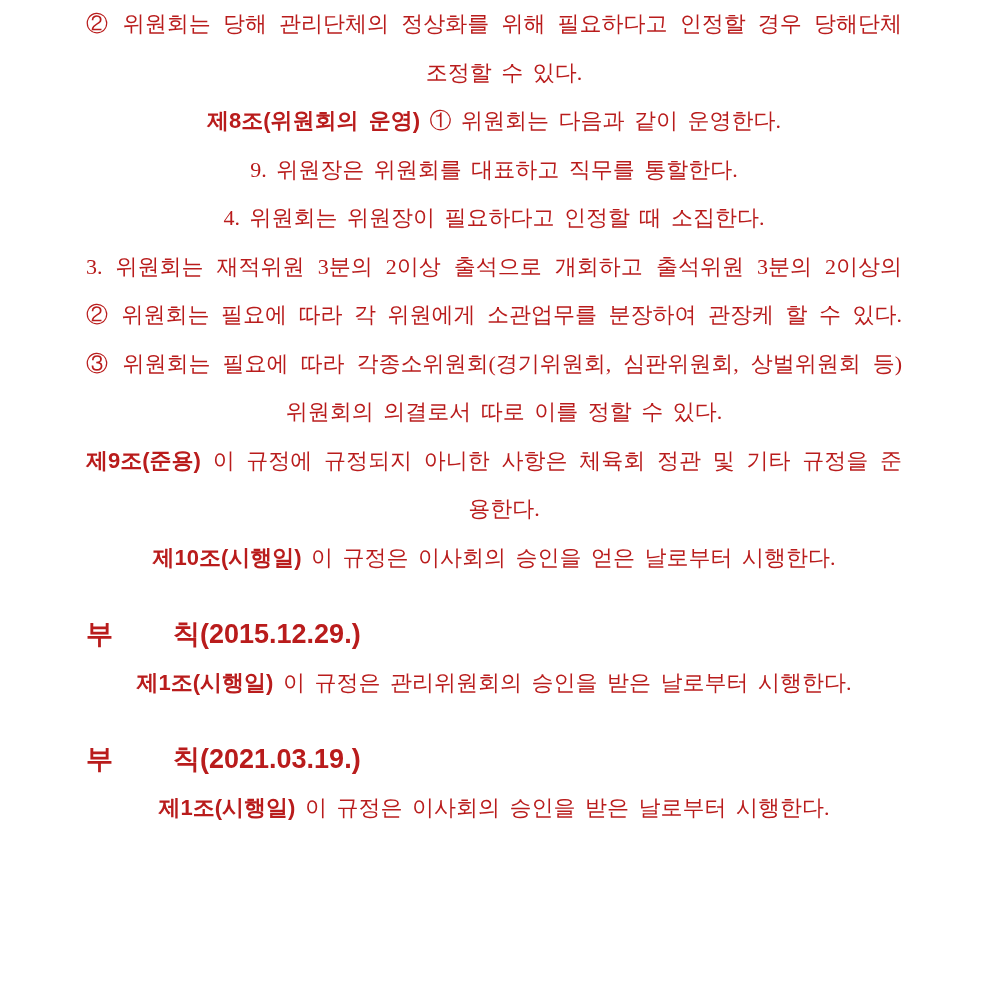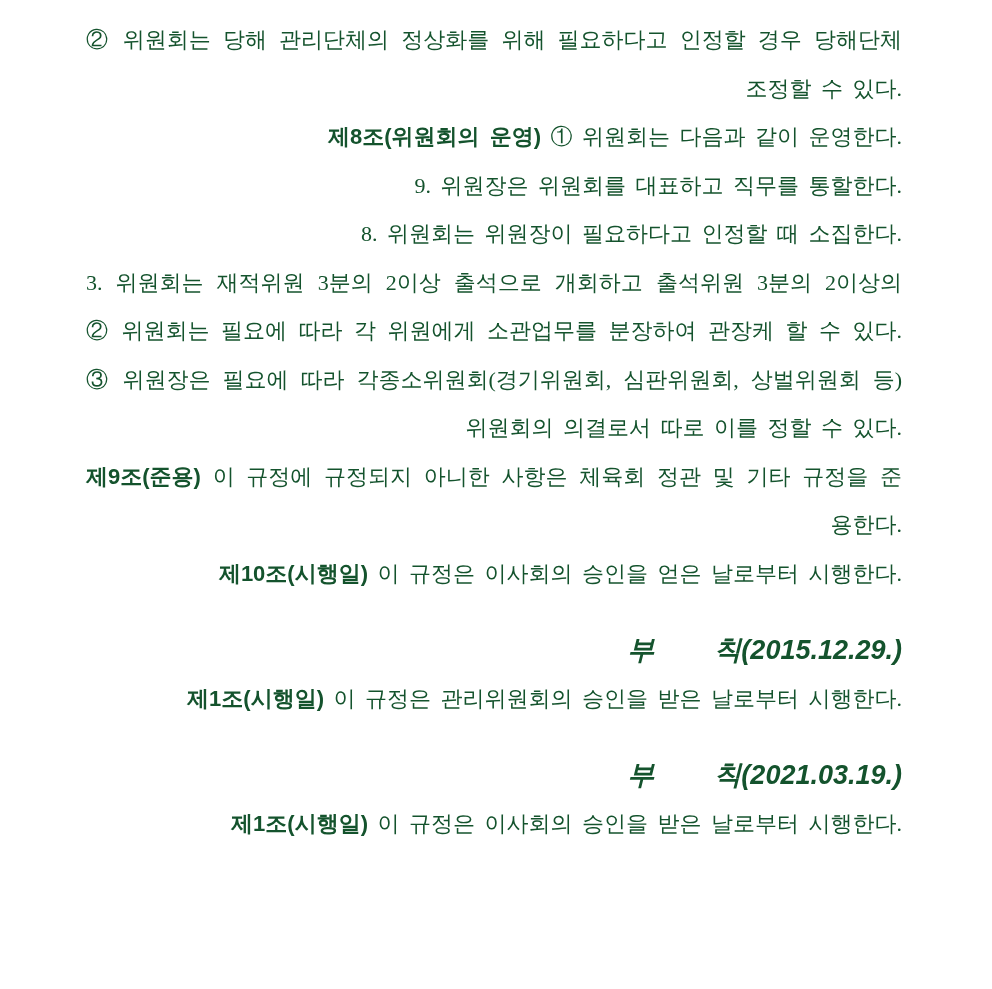--- a/index.html
+++ b/index.html
@@ -8,66 +8,65 @@
     background: #ffffff;
   }
   .page {
     position: relative;
     width: 992px;
     height: 989px;
     background: #ffffff;
     overflow: hidden;
   }
   .doc {
-    padding: 16px 90px 0 86px;
-    color: #14532d;
+    padding: 0 90px 0 86px;
+    color: #b91c1c;
     font-family: "Liberation Serif", "DejaVu Serif", serif;
     font-size: 22px;
   }
   .line {
     line-height: 48.5px;
-    text-align: right;
+    text-align: center;
     word-spacing: 4px;
     white-space: normal;
   }
   .line.justify {
     text-align: justify;
     text-align-last: justify;
   }
   .line.indent {
     padding-left: 20px;
   }
   .bold {
     font-family: "Liberation Sans", "DejaVu Sans", sans-serif;
     font-weight: 700;
   }
   .line.center-heading {
-    text-align: right;
+    text-align: left;
     font-family: "Liberation Sans", "DejaVu Sans", sans-serif;
     font-weight: 700;
     font-size: 27px;
     white-space: pre;
     margin-top: 28px;
     word-spacing: 0;
-    font-style: italic;
   }
 </style>
 </head>
 <body>
 
 <div class="page">
   <div class="doc" id="doc-body">
       <div class="line body justify"><span class="reg">② 위원회는 당해 관리단체의 정상화를 위해 필요하다고 인정할 경우 당해단체</span></div>
       <div class="line body indent"><span class="reg">조정할 수 있다.</span></div>
       <div class="line body"><span class="bold">제8조(위원회의 운영)</span><span class="reg"> ① 위원회는 다음과 같이 운영한다.</span></div>
       <div class="line body"><span class="reg">9. 위원장은 위원회를 대표하고 직무를 통할한다.</span></div>
-      <div class="line body"><span class="reg">8. 위원회는 위원장이 필요하다고 인정할 때 소집한다.</span></div>
+      <div class="line body"><span class="reg">4. 위원회는 위원장이 필요하다고 인정할 때 소집한다.</span></div>
       <div class="line body justify"><span class="reg">3. 위원회는 재적위원 3분의 2이상 출석으로 개회하고 출석위원 3분의 2이상의</span></div>
       <div class="line body justify"><span class="reg">② 위원회는 필요에 따라 각 위원에게 소관업무를 분장하여 관장케 할 수 있다.</span></div>
-      <div class="line body justify"><span class="reg">③ 위원장은 필요에 따라 각종소위원회(경기위원회, 심판위원회, 상벌위원회 등)</span></div>
+      <div class="line body justify"><span class="reg">③ 위원회는 필요에 따라 각종소위원회(경기위원회, 심판위원회, 상벌위원회 등)</span></div>
       <div class="line body indent"><span class="reg">위원회의 의결로서 따로 이를 정할 수 있다.</span></div>
       <div class="line body justify"><span class="bold">제9조(준용)</span><span class="reg"> 이 규정에 규정되지 아니한 사항은 체육회 정관 및 기타 규정을 준</span></div>
       <div class="line body indent"><span class="reg">용한다.</span></div>
       <div class="line body"><span class="bold">제10조(시행일)</span><span class="reg"> 이 규정은 이사회의 승인을 얻은 날로부터 시행한다.</span></div>
       <div class="line center-heading"><span class="bold">부        칙(2015.12.29.)</span></div>
       <div class="line body"><span class="bold">제1조(시행일)</span><span class="reg"> 이 규정은 관리위원회의 승인을 받은 날로부터 시행한다.</span></div>
       <div class="line center-heading"><span class="bold">부        칙(2021.03.19.)</span></div>
       <div class="line body"><span class="bold">제1조(시행일)</span><span class="reg"> 이 규정은 이사회의 승인을 받은 날로부터 시행한다.</span></div>
     </div>
 </div>

